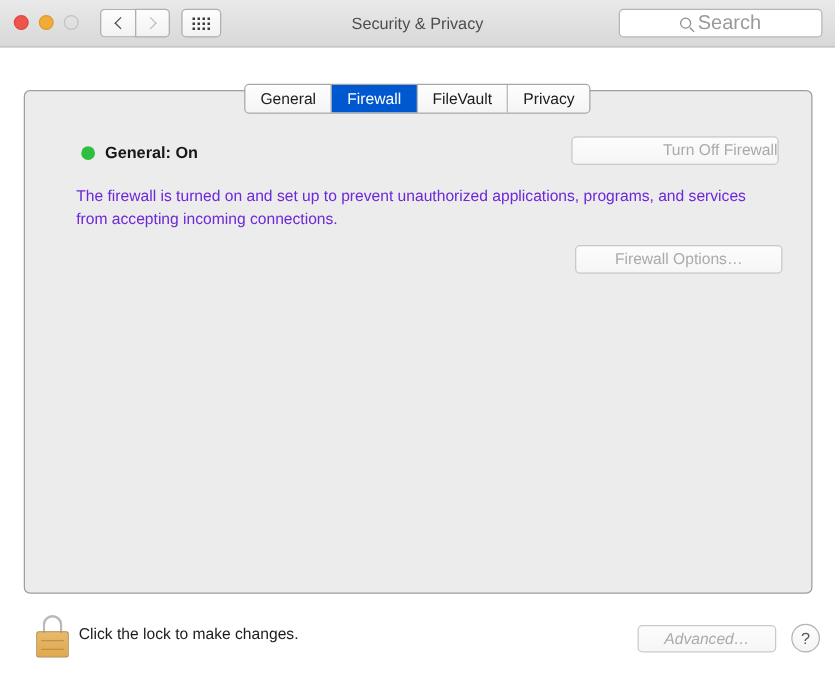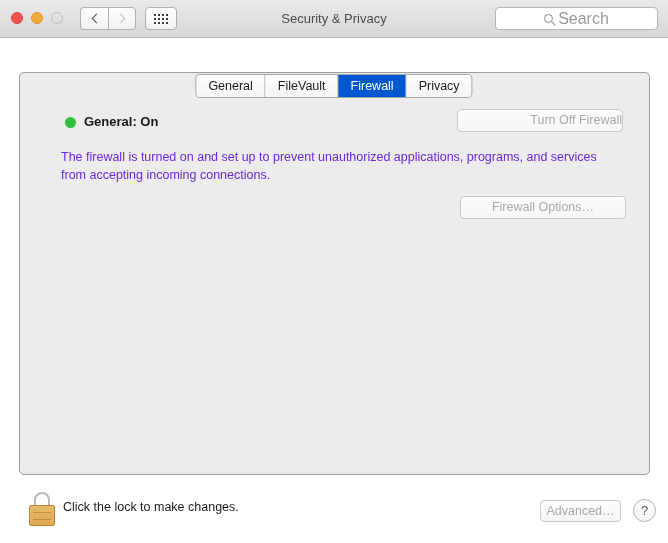--- a/index.html
+++ b/index.html
@@ -142,21 +142,21 @@
     transform: rotate(45deg);
   }
   .search-placeholder {
     font-size: 16px;
     color: #9a9a9a;
   }
 
   
   .tabbar {
     position: absolute;
-    top: 74px;
+    top: 67px;
     left: 50%;
     transform: translateX(-50%);
     display: flex;
     border: 1px solid #a6a6a6;
     border-radius: 4px;
     overflow: hidden;
     background: #e5e5e5;
     z-index: 5;
     height: 24px;
   }
@@ -306,23 +306,24 @@
     left: 63px;
     top: 15px;
     font-size: 12.5px;
     color: #1c1c1c;
   }
 
   .btn-advanced {
     position: absolute;
     right: 47px;
     top: 15px;
-    width: 81px;
+    width: 111px;
     height: 22px;
     line-height: 20px;
+    font-style: italic;
   }
 
   .help-btn {
     position: absolute;
     right: 12px;
     top: 14px;
     width: 23px;
     height: 23px;
     border-radius: 50%;
     border: 1px solid #b2b2b2;
@@ -375,22 +376,22 @@
     <div class="win-title">Security &amp; Privacy</div>
 
     <div class="search-field">
       <span class="mag"></span>
       <span class="search-placeholder">Search</span>
     </div>
   </div>
 
   <div class="tabbar">
     <div class="tab">General</div>
+    <div class="tab selected">Firewall</div>
     <div class="tab">FileVault</div>
-    <div class="tab selected">Firewall</div>
     <div class="tab">Privacy</div>
   </div>
 
   <div class="panel">
 
     <div class="status-row">
       <span class="status-dot"></span>
       <span class="status-label">General: On</span>
     </div>
 

